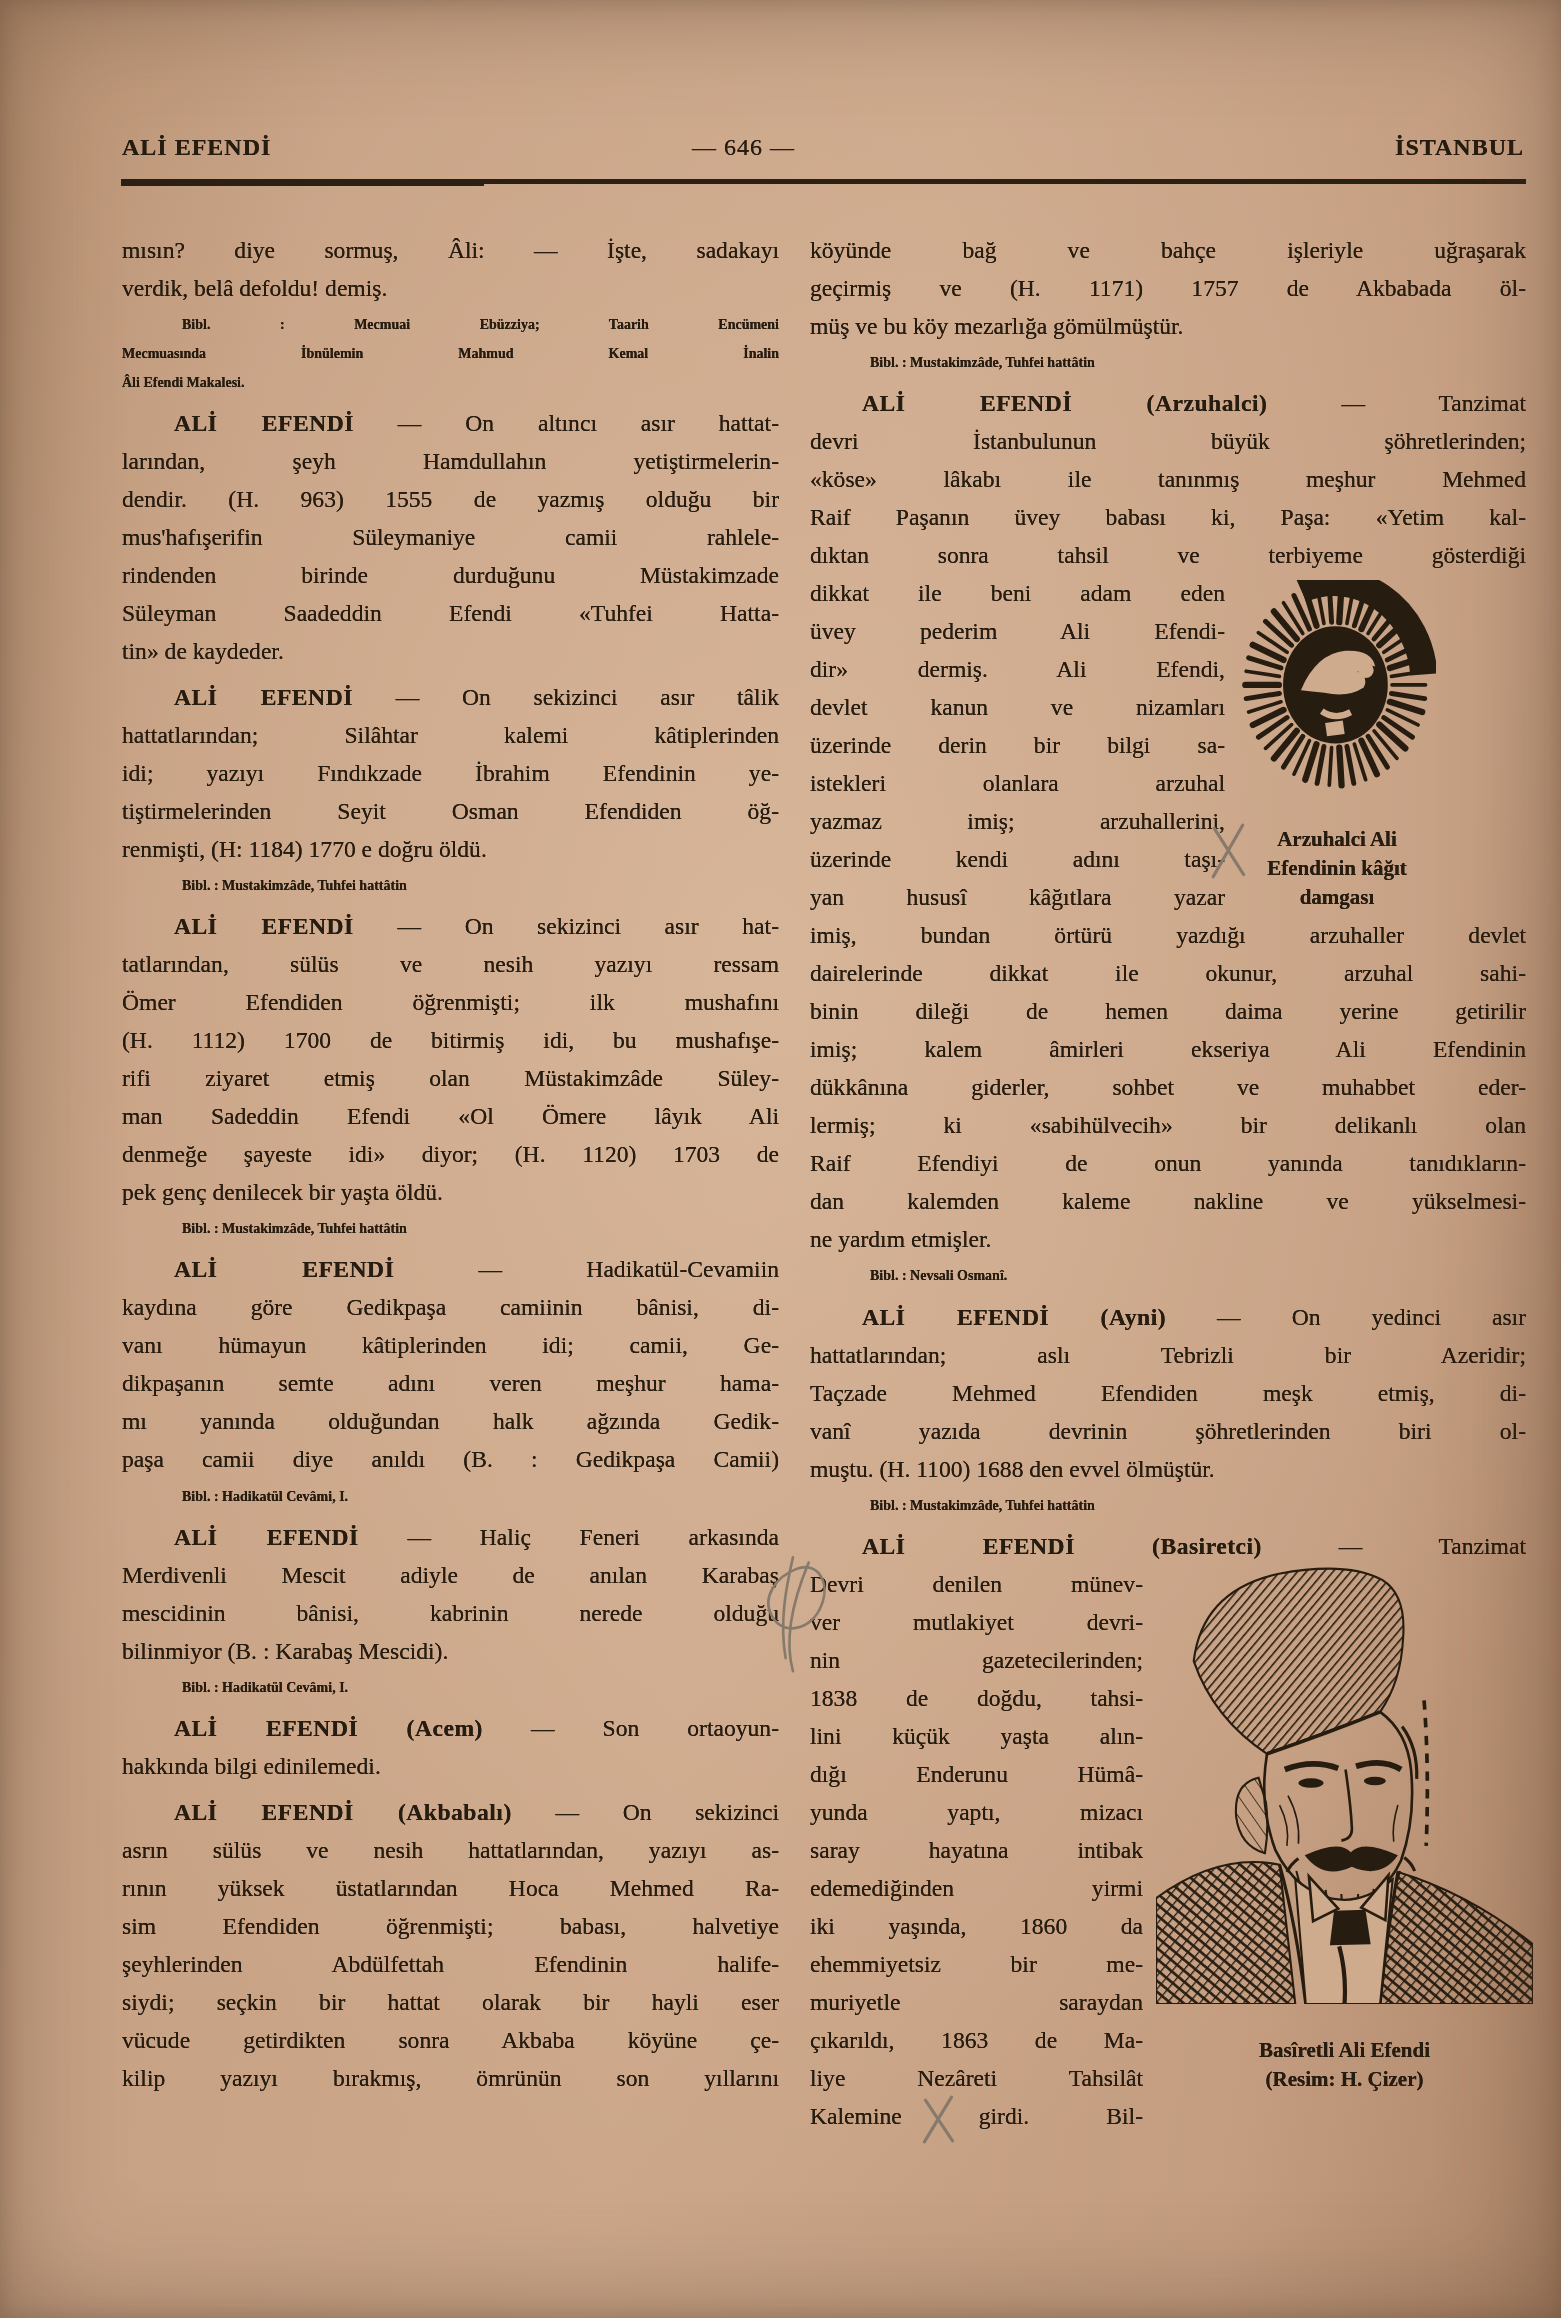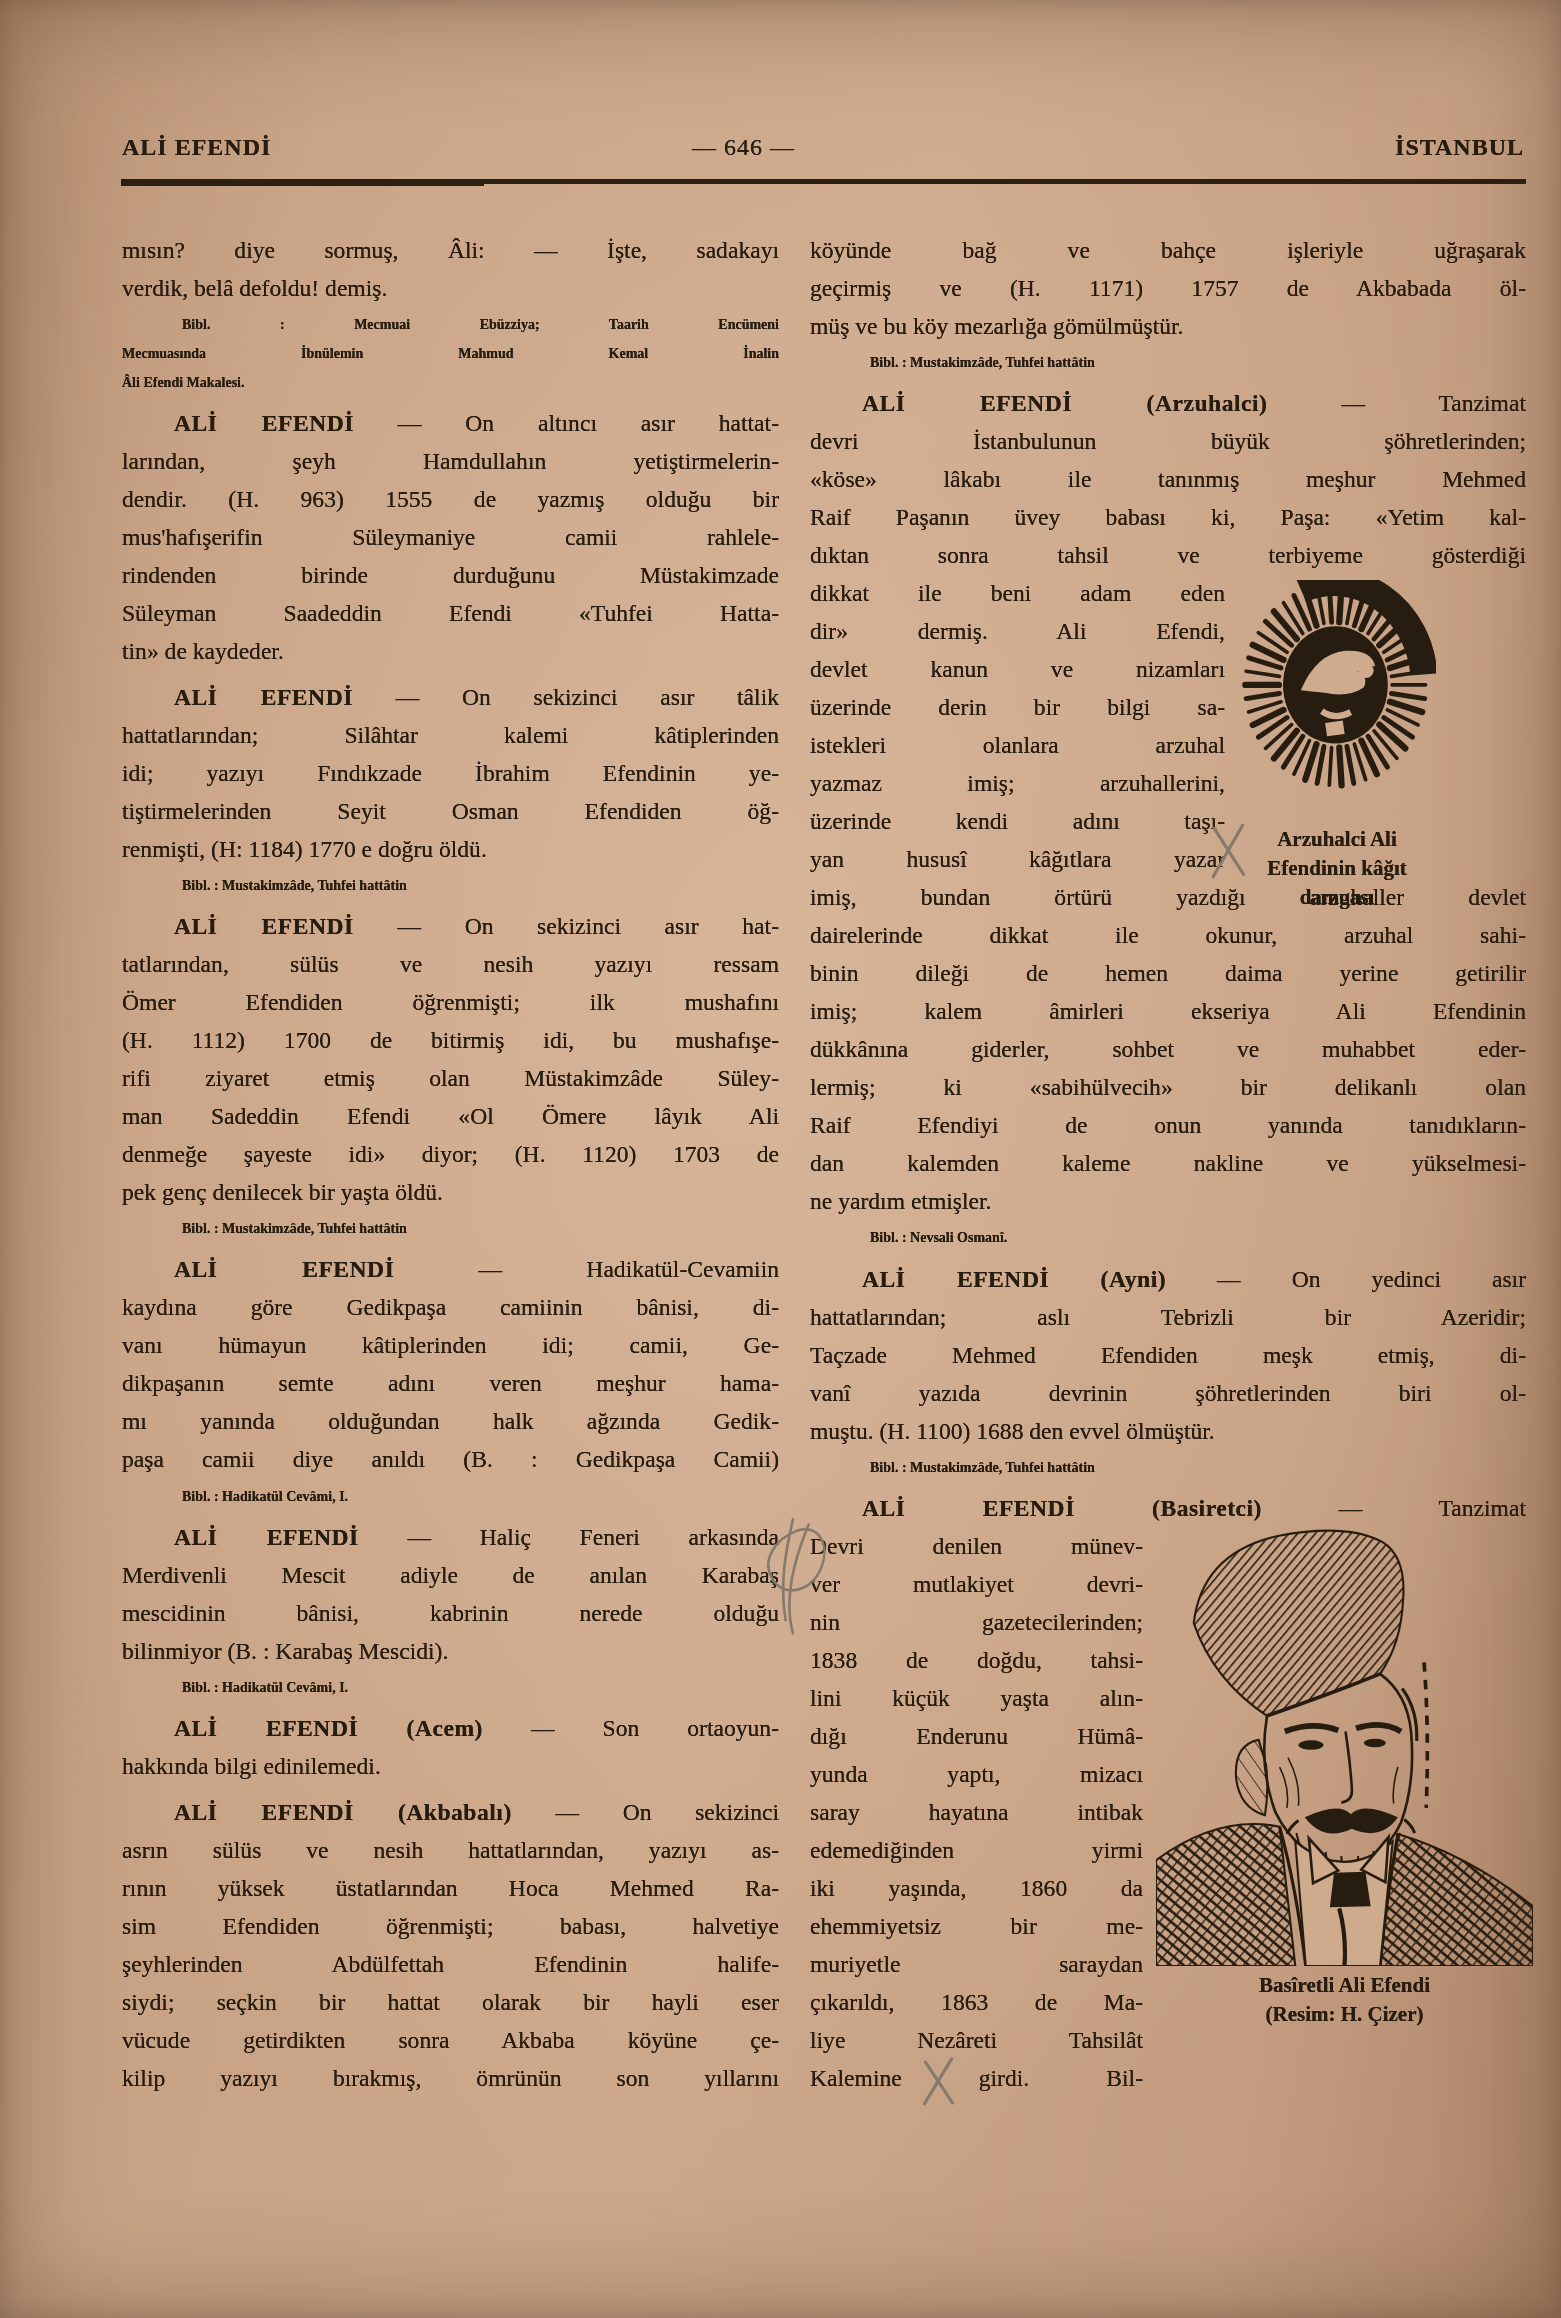--- a/index.html
+++ b/index.html
@@ -42,21 +42,21 @@
 
   .narrow-seal{padding-right:301px;}
   .narrow-portrait{padding-right:383px;}
 
   .fig{position:absolute;}
   .fig-seal{left:417px;top:5.2px;width:220px;}
   .fig-portrait{left:346px;top:-6.3px;width:377px;}
   .figcap{font-size:21px;line-height:29px;font-weight:700;text-align:center;
           text-shadow:0 0 0.3px currentColor;}
   .fig-seal .figcap-wrap{margin-top:9.4px;}
-  .fig-portrait .figcap-wrap{margin-top:3px;}
+  .fig-portrait .figcap-wrap{margin-top:30px;}
   .sealsvg{display:block;margin:0 auto;}
 
   .pencil{position:absolute;pointer-events:none;}
   .pencil-x-seal{left:-18px;top:242px;}
   .pencil-x-bil{left:111px;top:530px;}
   .pencil-doodle{left:-58px;top:-12.6px;}
 </style>
 </head>
 <body>
 
@@ -223,20 +223,21 @@
         <svg class="pencil pencil-x-seal" width="41" height="58" viewBox="0 0 78 110">
           <path d="M10 12 L66 100 M64 6 L8 104" stroke="#857a6b" stroke-width="6" fill="none" stroke-linecap="round"></path>
         </svg>
         <div class="figcap-wrap">
           <div class="figcap">Arzuhalci Ali</div>
           <div class="figcap">Efendinin kâğıt</div>
           <div class="figcap">damgası</div>
         </div>
       </div>
     <div class="tl tl-just">dikkat ile beni adam eden</div>
+        <div class="tl tl-just">üvey pederim Ali Efendi-</div>
         <div class="tl tl-just">dir» dermiş. Ali Efendi,</div>
         <div class="tl tl-just">devlet kanun ve nizamları</div>
         <div class="tl tl-just">üzerinde derin bir bilgi sa-</div>
         <div class="tl tl-just">istekleri olanlara arzuhal</div>
         <div class="tl tl-just">yazmaz imiş; arzuhallerini,</div>
         <div class="tl tl-just">üzerinde kendi adını taşı-</div>
         <div class="tl tl-just">yan hususî kâğıtlara yazar</div>
       </div>
 
     <div class="blk para">

